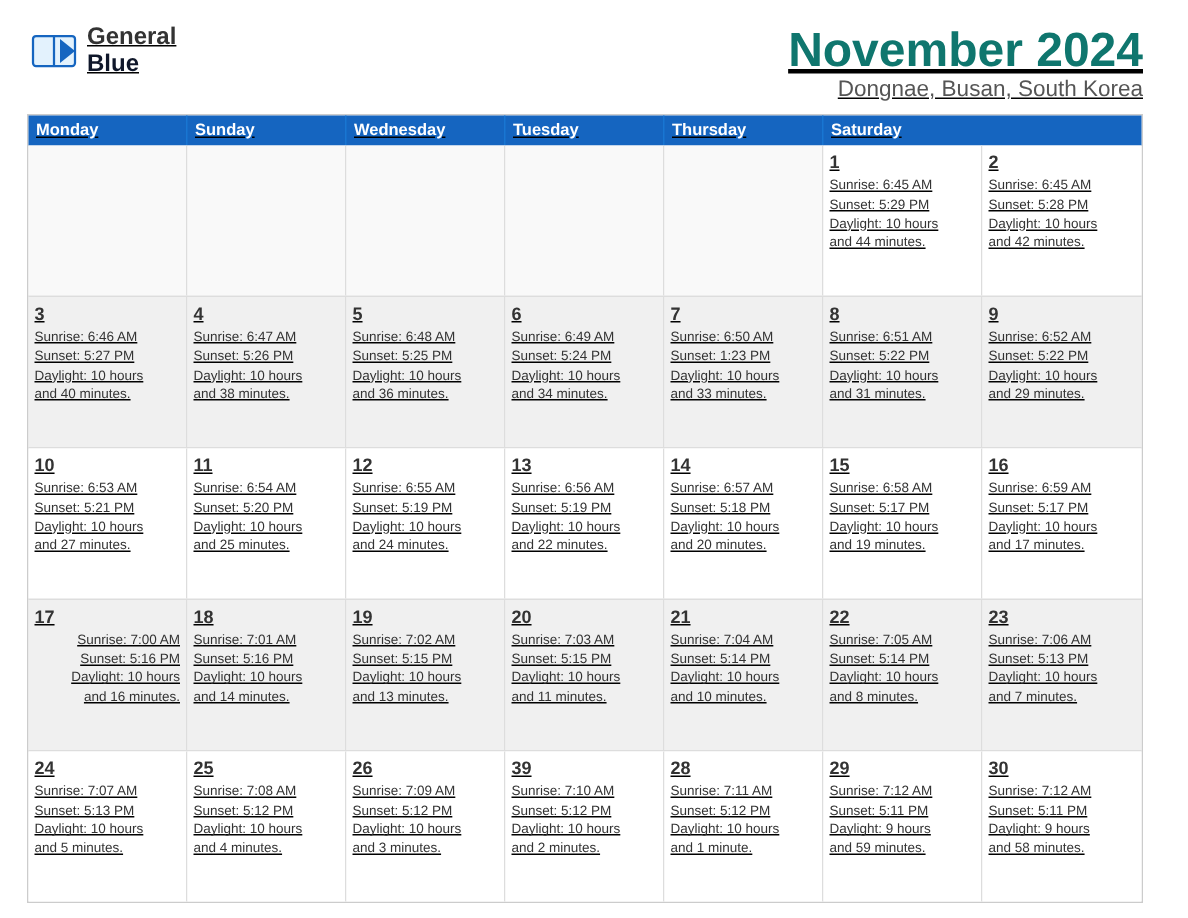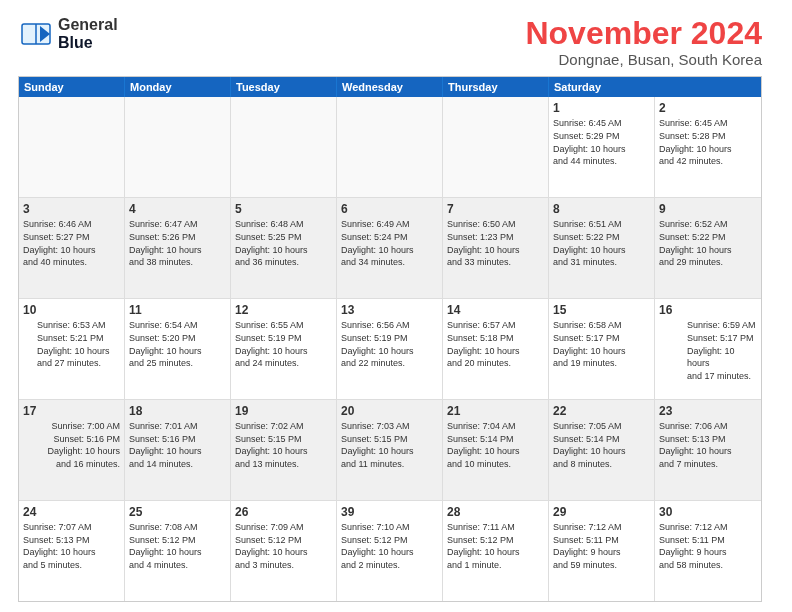--- a/index.html
+++ b/index.html
@@ -9,20 +9,21 @@
       width: 792px;
       height: 612px;
       overflow: hidden;
     }
     .page {
       width: 780px;
       height: 612px;
       padding: 16px 18px 10px 18px;
       display: flex;
       flex-direction: column;
+      text-decoration: underline;
     }
     .header-area {
       display: flex;
       justify-content: space-between;
       align-items: flex-start;
       margin-bottom: 8px;
     }
     .logo {
       display: flex;
       align-items: center;
@@ -36,21 +37,21 @@
     .logo-icon {
       width: 36px;
       height: 36px;
     }
     .title-area {
       text-align: right;
     }
     .month-title {
       font-size: 32px;
       font-weight: bold;
-      color: #ef4444;
+      color: #0f766e;
       line-height: 1.1;
     }
     .subtitle {
       font-size: 15px;
       color: #555;
     }
     .calendar {
       flex: 1;
       display: flex;
       flex-direction: column;
@@ -127,24 +128,24 @@
       </div>
     </div>
     <div class="title-area">
       <div class="month-title">November 2024</div>
       <div class="subtitle">Dongnae, Busan, South Korea</div>
     </div>
   </div>
 
   <div class="calendar">
     <div class="cal-header" id="cal-header">
+        <div class="cal-header-cell">Monday</div>
         <div class="cal-header-cell">Sunday</div>
-        <div class="cal-header-cell">Monday</div>
+        <div class="cal-header-cell">Wednesday</div>
         <div class="cal-header-cell">Tuesday</div>
-        <div class="cal-header-cell">Wednesday</div>
         <div class="cal-header-cell">Thursday</div>
         <div class="cal-header-cell">Saturday</div>
       </div>
     <div class="cal-body" id="cal-body">
         <div class="cal-row">
           <div class="cal-cell empty"></div>
           <div class="cal-cell empty"></div>
           <div class="cal-cell empty"></div>
           <div class="cal-cell empty"></div>
           <div class="cal-cell empty"></div>
@@ -210,21 +211,21 @@
             <span class="day-num">9</span>
             <div class="day-info" style="white-space: pre-line;">Sunrise: 6:52 AM
 Sunset: 5:22 PM
 Daylight: 10 hours
 and 29 minutes.</div>
           </div>
         </div>
         <div class="cal-row">
           <div class="cal-cell">
             <span class="day-num">10</span>
-            <div class="day-info" style="white-space: pre-line; margin-left: 14px;">Sunrise: 6:53 AM
+            <div class="day-info" style="white-space: pre-line;">Sunrise: 6:53 AM
 Sunset: 5:21 PM
 Daylight: 10 hours
 and 27 minutes.</div>
           </div>
           <div class="cal-cell">
             <span class="day-num">11</span>
             <div class="day-info" style="white-space: pre-line;">Sunrise: 6:54 AM
 Sunset: 5:20 PM
 Daylight: 10 hours
 and 25 minutes.</div>
@@ -252,21 +253,21 @@
           </div>
           <div class="cal-cell">
             <span class="day-num">15</span>
             <div class="day-info" style="white-space: pre-line;">Sunrise: 6:58 AM
 Sunset: 5:17 PM
 Daylight: 10 hours
 and 19 minutes.</div>
           </div>
           <div class="cal-cell">
             <span class="day-num">16</span>
-            <div class="day-info" style="white-space: pre-line; margin-left: 28px;">Sunrise: 6:59 AM
+            <div class="day-info" style="white-space: pre-line;">Sunrise: 6:59 AM
 Sunset: 5:17 PM
 Daylight: 10 hours
 and 17 minutes.</div>
           </div>
         </div>
         <div class="cal-row">
           <div class="cal-cell shaded">
             <span class="day-num">17</span>
             <div class="day-info" style="white-space: pre-line; text-align: right;">Sunrise: 7:00 AM
 Sunset: 5:16 PM

